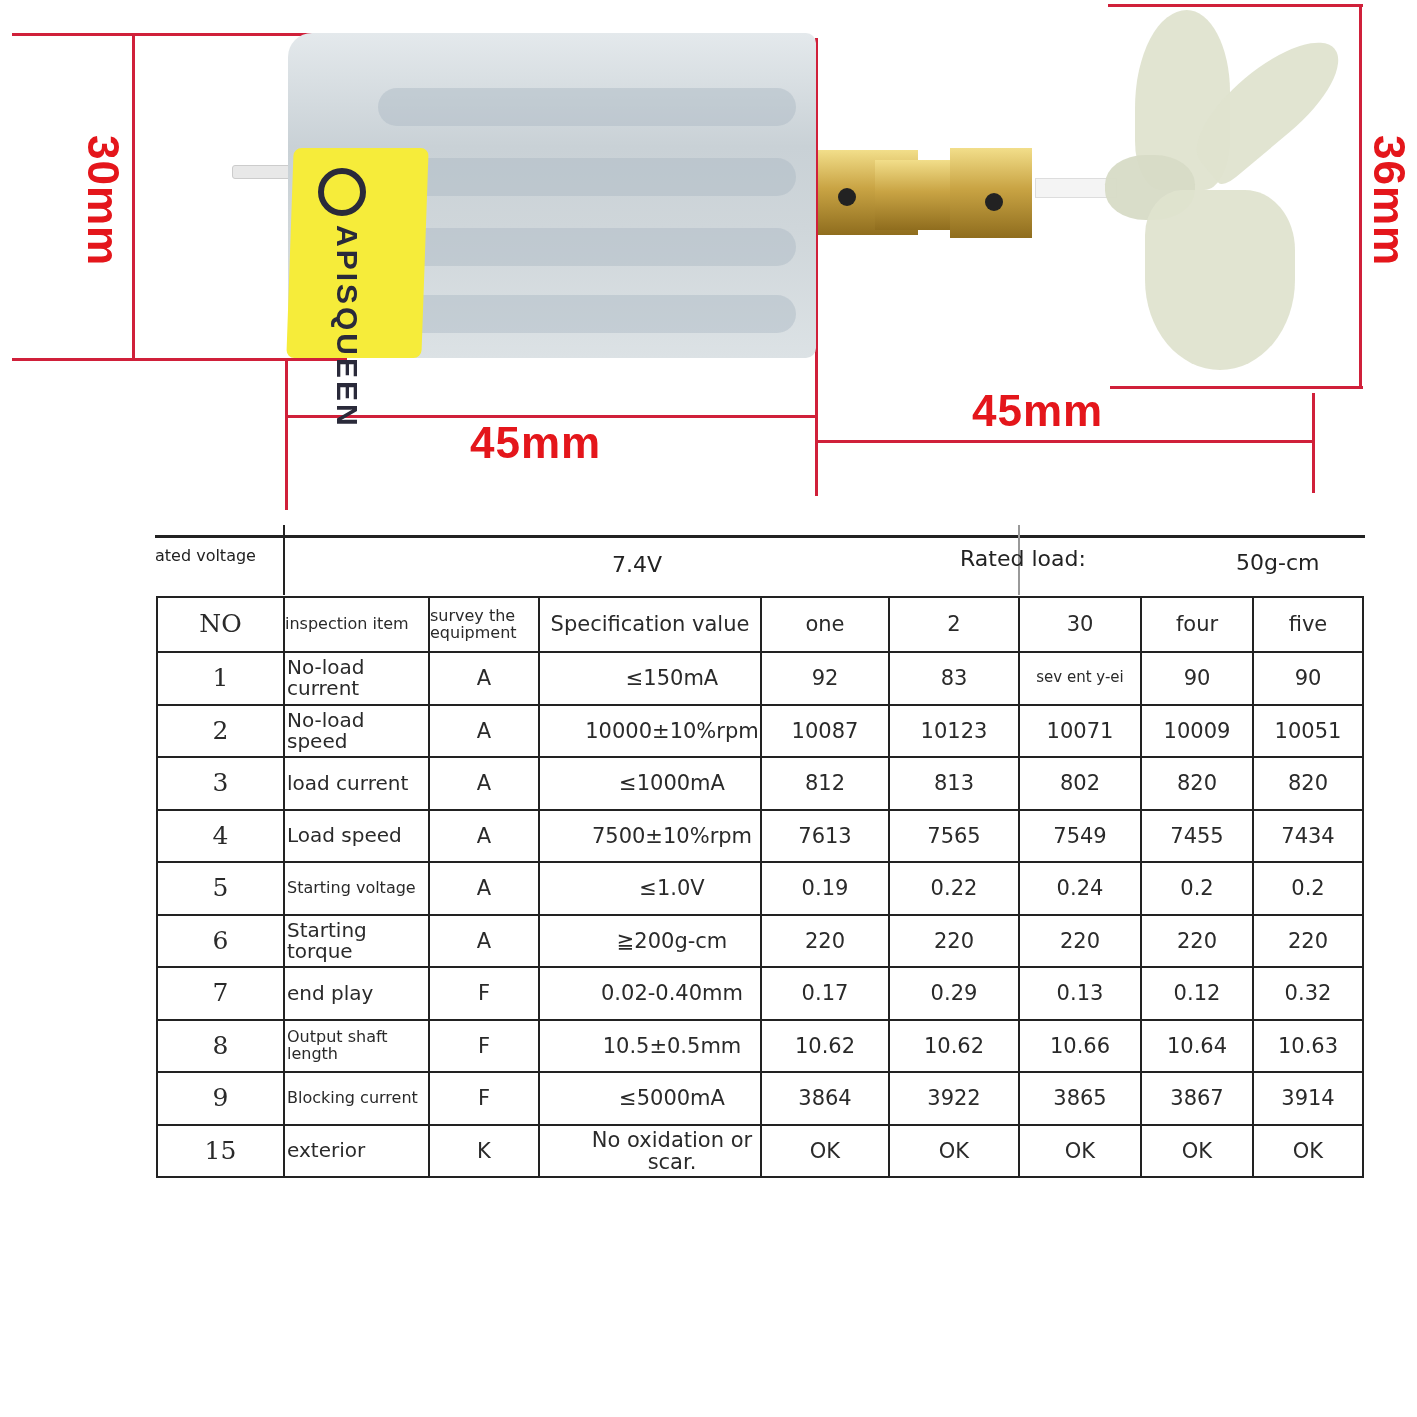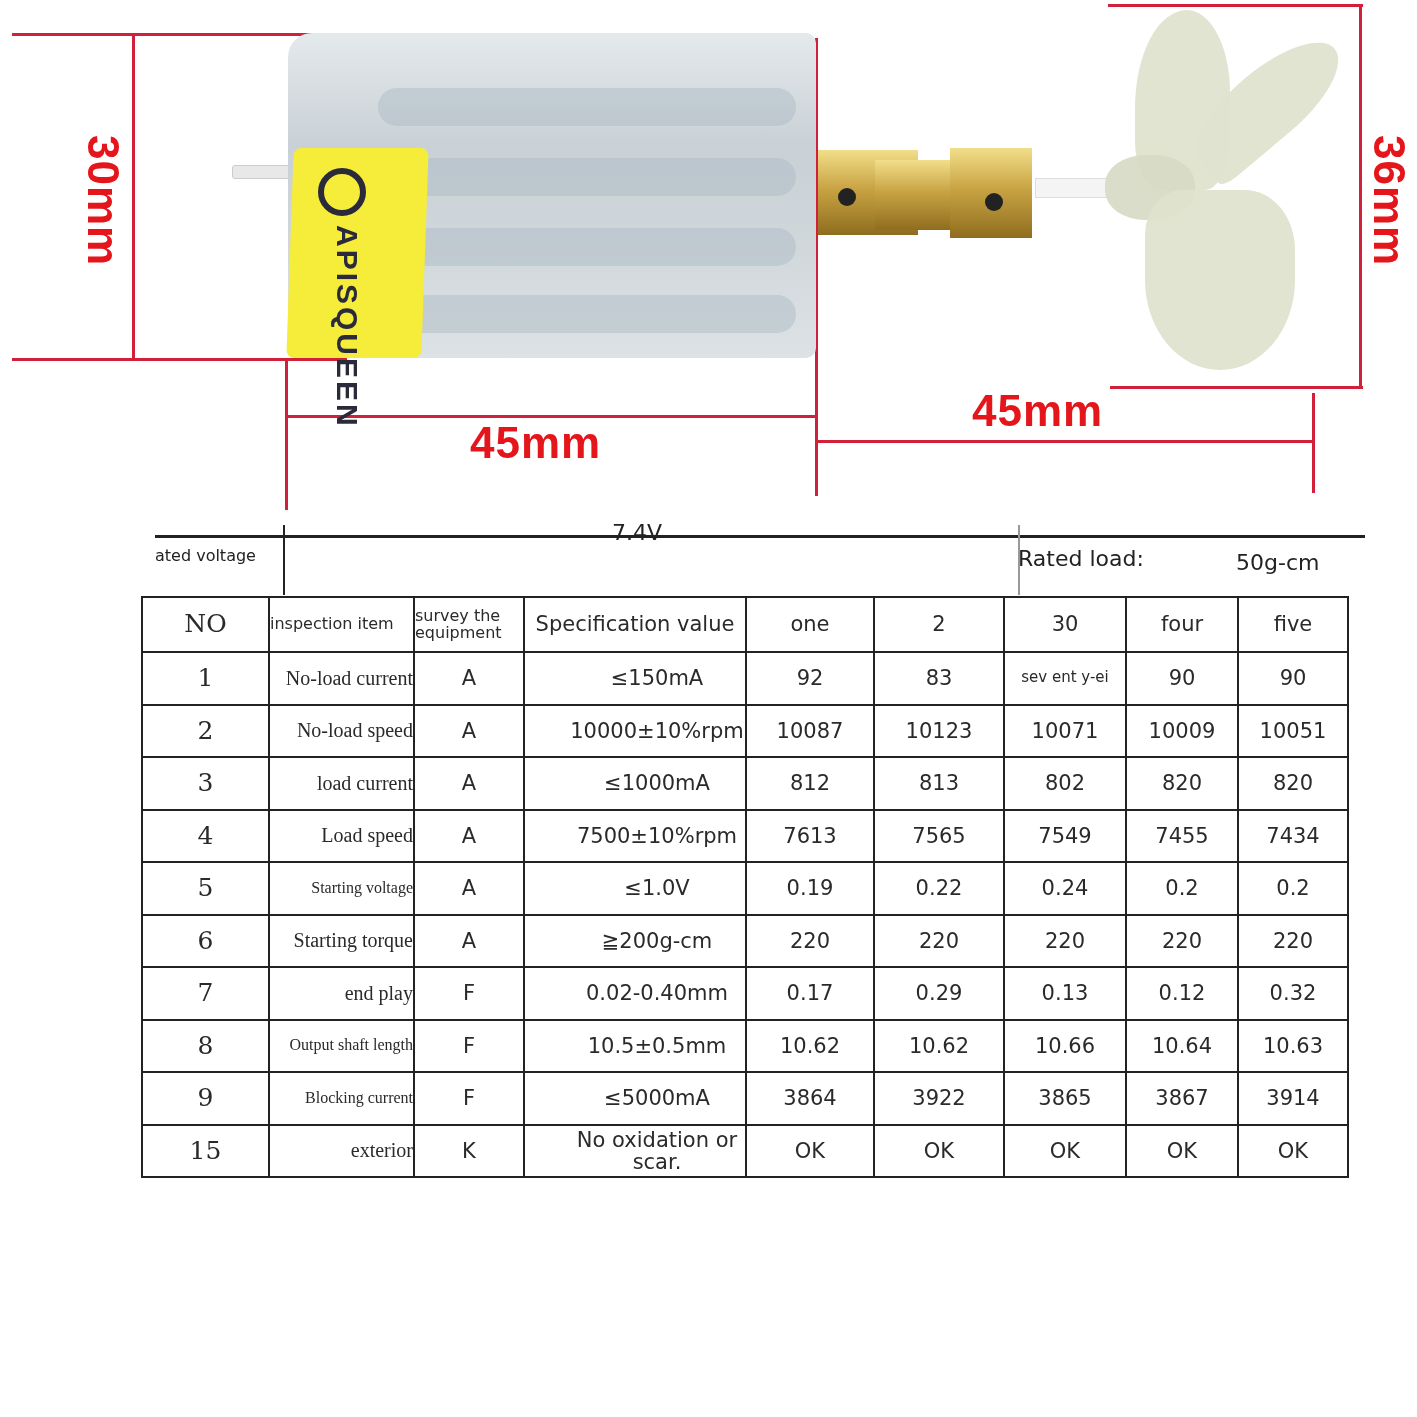--- a/index.html
+++ b/index.html
@@ -12,25 +12,25 @@
   .motor-body{position:absolute;left:288px;top:33px;width:528px;height:325px;border-radius:24px 10px 10px 24px;
     background:linear-gradient(180deg,#e4e9ec 0%,#c9d1d6 35%,#cfd6da 60%,#dce2e5 100%);}
   .stripe{position:absolute;left:90px;right:20px;height:38px;border-radius:19px;background:rgba(170,185,195,0.45);}
   .label-tag{position:absolute;left:290px;top:148px;width:135px;height:210px;background:#f6ec3a;border-radius:8px;transform:skewX(-2deg);}
   .brand{position:absolute;left:340px;top:160px;font-family:"Liberation Sans",sans-serif;font-weight:bold;font-size:38px;color:#2a2a3a;writing-mode:vertical-rl;letter-spacing:3px;}
   .wire{position:absolute;left:232px;top:165px;width:60px;height:12px;background:#e8e8e8;border:1px solid #ccc;border-radius:3px;}
   .coupler{position:absolute;top:145px;height:95px;background:linear-gradient(180deg,#f2de8a 0%,#c9a444 45%,#8f6d1e 100%);}
   .screw{position:absolute;width:18px;height:18px;border-radius:50%;background:#222;}
   .shaft{position:absolute;left:1035px;top:178px;width:80px;height:18px;background:#f4f4f4;border:1px solid #ddd;}
   .prop{position:absolute;background:#dfe3cf;opacity:.95;}
-  .grid{position:absolute;left:141px;top:596px;border-collapse:collapse;table-layout:fixed;}
+  .grid{position:absolute;left:156px;top:596px;border-collapse:collapse;table-layout:fixed;}
   .grid td{border:2px solid #222;height:50.5px;padding:0;text-align:center;vertical-align:middle;font-family:"DejaVu Sans",sans-serif;font-size:21px;color:#2a2a2a;overflow:hidden;line-height:1.05;}
   .grid tr.head td{height:53px;}
   .grid td.no{font-family:"DejaVu Serif",serif;font-size:25px;}
-  .grid td.item{text-align:right;font-size:20px;padding-left:2px;font-family:Liberation Serif, serif;}
+  .grid td.item{text-align:left;font-size:20px;padding-left:2px;}
   .grid td.item.small{font-size:16px;}
   .grid td.spec{font-size:21px;padding-left:44px;}
   .small-hdr{font-size:16px!important;text-align:left!important;}
 </style>
 </head>
 <body>
 
 <div>
 
   <div class="redline" style="left:12px;top:33px;width:335px;height:3px;"></div>
@@ -74,22 +74,22 @@
   <div class="dimlabel" style="left:470px;top:418px;">45mm</div>
   <div class="dimlabel" style="left:972px;top:386px;">45mm</div>
   <div class="dimlabel vert" style="left:1364px;top:135px;">36mm</div>
 </div>
 
 <div>
   <div class="abs" style="left:155px;top:535px;width:1210px;height:3px;background:#222;"></div>
   <div class="abs" style="left:283px;top:525px;width:2px;height:70px;background:#222;"></div>
   <div class="abs" style="left:1018px;top:525px;width:2px;height:70px;background:#999;"></div>
   <div class="abs" style="left:155px;top:546px;font-size:16px;">ated voltage</div>
-  <div class="abs" style="left:612px;top:520px;font-size:22px;">7.4V</div>
-  <div class="abs" style="left:1018px;top:546px;font-size:22px;">Rated load:</div>
+  <div class="abs" style="left:612px;top:552px;font-size:22px;">7.4V</div>
+  <div class="abs" style="left:960px;top:546px;font-size:22px;">Rated load:</div>
   <div class="abs" style="left:1236px;top:550px;font-size:22px;">50g-cm</div>
 </div>
 
 <table class="grid">
   <colgroup>
     <col style="width:127px">
       <col style="width:145px">
       <col style="width:110px">
       <col style="width:222px">
     <col style="width:128px">

